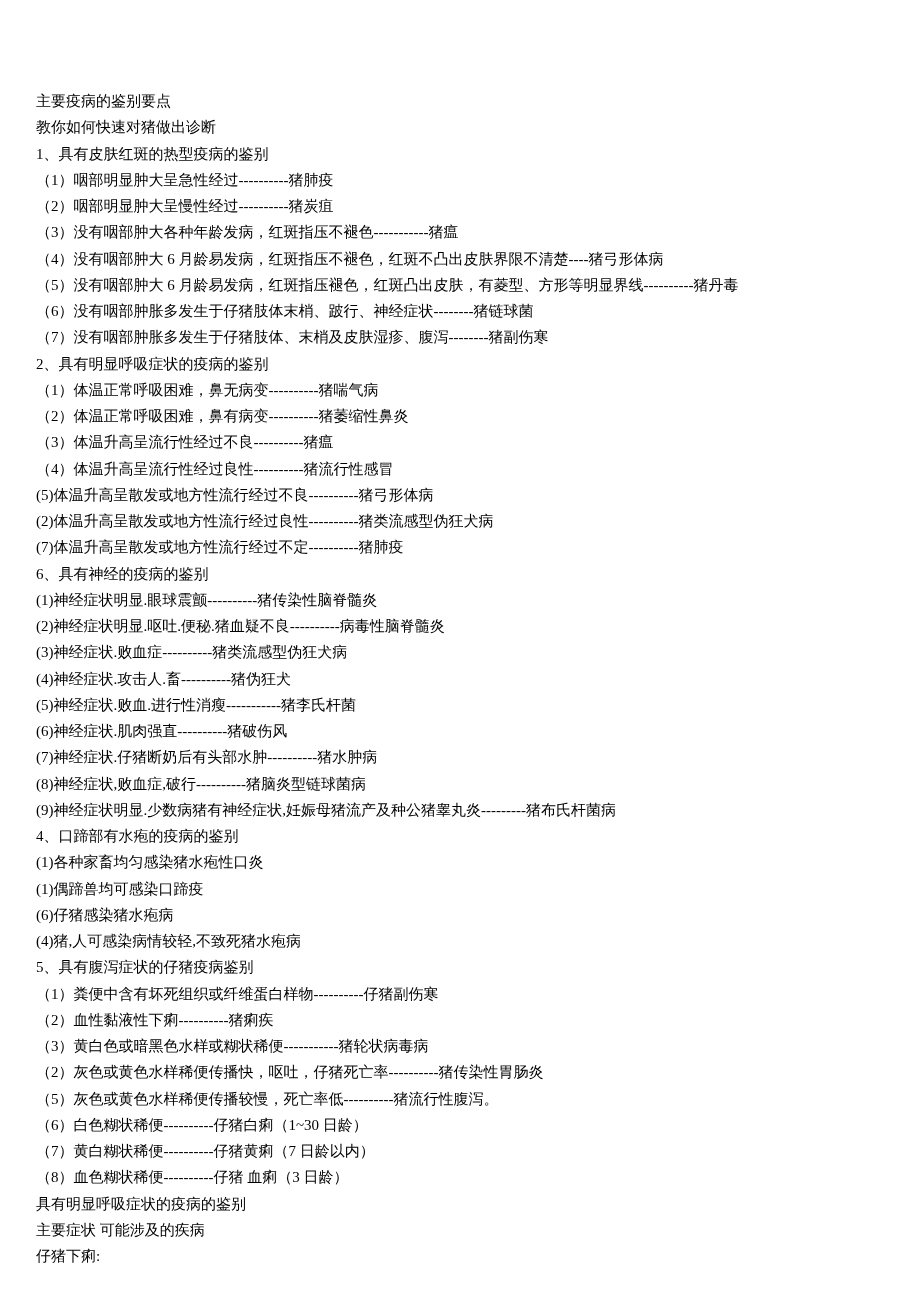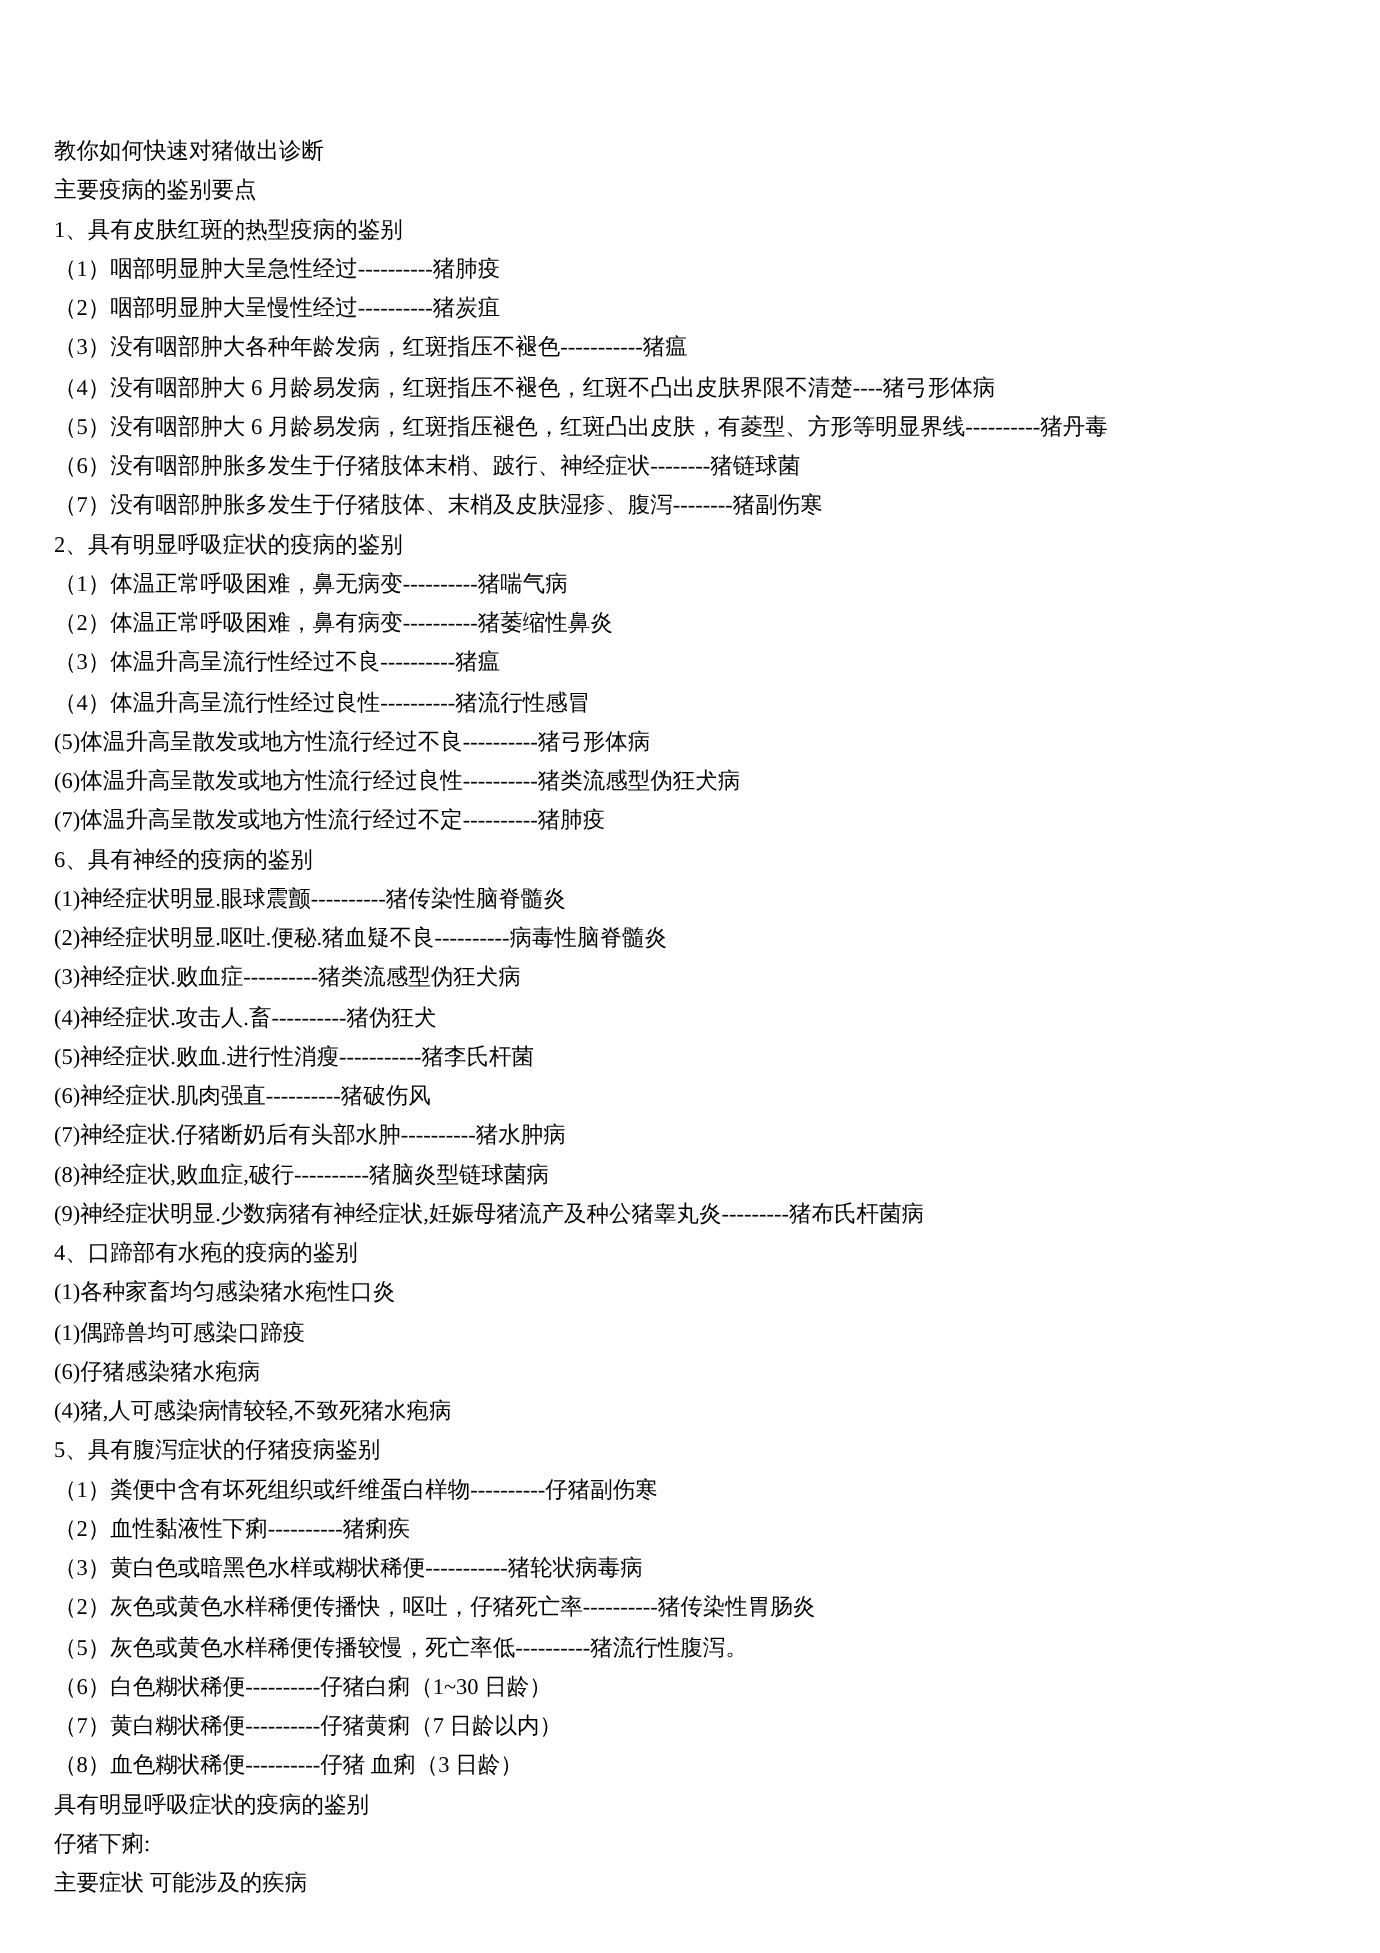--- a/index.html
+++ b/index.html
@@ -17,37 +17,37 @@
       width: 920px;
     }
     .line {
       white-space: nowrap;
     }
   </style>
 </head>
 <body>
 
 <div id="content">
+    <div class="line">主要疫病的鉴别要点</div>
     <div class="line">教你如何快速对猪做出诊断</div>
-    <div class="line">主要疫病的鉴别要点</div>
     <div class="line">1、具有皮肤红斑的热型疫病的鉴别</div>
     <div class="line">（1）咽部明显肿大呈急性经过----------猪肺疫</div>
     <div class="line">（2）咽部明显肿大呈慢性经过----------猪炭疽</div>
     <div class="line">（3）没有咽部肿大各种年龄发病，红斑指压不褪色-----------猪瘟</div>
     <div class="line">（4）没有咽部肿大 6 月龄易发病，红斑指压不褪色，红斑不凸出皮肤界限不清楚----猪弓形体病</div>
     <div class="line">（5）没有咽部肿大 6 月龄易发病，红斑指压褪色，红斑凸出皮肤，有菱型、方形等明显界线----------猪丹毒</div>
     <div class="line">（6）没有咽部肿胀多发生于仔猪肢体末梢、跛行、神经症状--------猪链球菌</div>
     <div class="line">（7）没有咽部肿胀多发生于仔猪肢体、末梢及皮肤湿疹、腹泻--------猪副伤寒</div>
     <div class="line">2、具有明显呼吸症状的疫病的鉴别</div>
     <div class="line">（1）体温正常呼吸困难，鼻无病变----------猪喘气病</div>
     <div class="line">（2）体温正常呼吸困难，鼻有病变----------猪萎缩性鼻炎</div>
     <div class="line">（3）体温升高呈流行性经过不良----------猪瘟</div>
     <div class="line">（4）体温升高呈流行性经过良性----------猪流行性感冒</div>
     <div class="line">(5)体温升高呈散发或地方性流行经过不良----------猪弓形体病</div>
-    <div class="line">(6)体温升高呈散发或地方性流行经过良性----------猪类流感型伪狂犬病</div>
+    <div class="line">(2)体温升高呈散发或地方性流行经过良性----------猪类流感型伪狂犬病</div>
     <div class="line">(7)体温升高呈散发或地方性流行经过不定----------猪肺疫</div>
     <div class="line">6、具有神经的疫病的鉴别</div>
     <div class="line">(1)神经症状明显.眼球震颤----------猪传染性脑脊髓炎</div>
     <div class="line">(2)神经症状明显.呕吐.便秘.猪血疑不良----------病毒性脑脊髓炎</div>
     <div class="line">(3)神经症状.败血症----------猪类流感型伪狂犬病</div>
     <div class="line">(4)神经症状.攻击人.畜----------猪伪狂犬</div>
     <div class="line">(5)神经症状.败血.进行性消瘦-----------猪李氏杆菌</div>
     <div class="line">(6)神经症状.肌肉强直----------猪破伤风</div>
     <div class="line">(7)神经症状.仔猪断奶后有头部水肿----------猪水肿病</div>
     <div class="line">(8)神经症状,败血症,破行----------猪脑炎型链球菌病</div>
@@ -60,15 +60,15 @@
     <div class="line">5、具有腹泻症状的仔猪疫病鉴别</div>
     <div class="line">（1）粪便中含有坏死组织或纤维蛋白样物----------仔猪副伤寒</div>
     <div class="line">（2）血性黏液性下痢----------猪痢疾</div>
     <div class="line">（3）黄白色或暗黑色水样或糊状稀便-----------猪轮状病毒病</div>
     <div class="line">（2）灰色或黄色水样稀便传播快，呕吐，仔猪死亡率----------猪传染性胃肠炎</div>
     <div class="line">（5）灰色或黄色水样稀便传播较慢，死亡率低----------猪流行性腹泻。</div>
     <div class="line">（6）白色糊状稀便----------仔猪白痢（1~30 日龄）</div>
     <div class="line">（7）黄白糊状稀便----------仔猪黄痢（7 日龄以内）</div>
     <div class="line">（8）血色糊状稀便----------仔猪 血痢（3 日龄）</div>
     <div class="line">具有明显呼吸症状的疫病的鉴别</div>
+    <div class="line">主要症状 可能涉及的疾病</div>
     <div class="line">仔猪下痢:</div>
-    <div class="line">主要症状 可能涉及的疾病</div>
   </div>
 
 </body></html>

